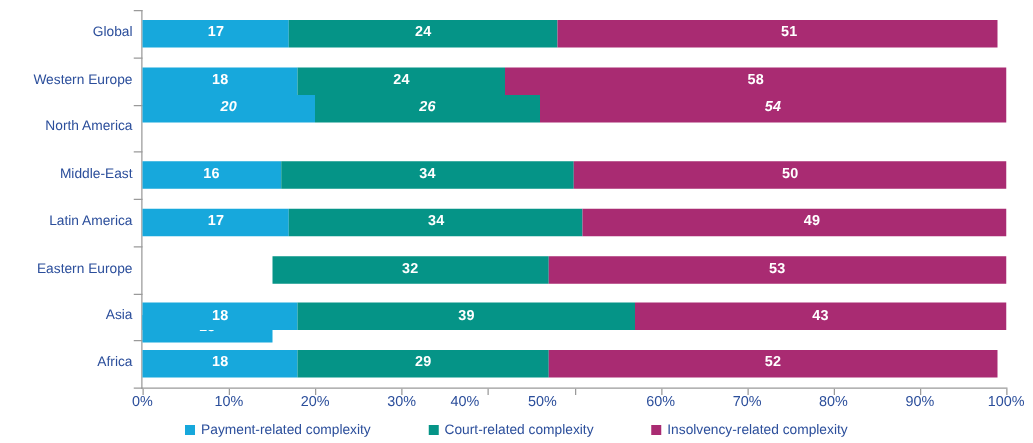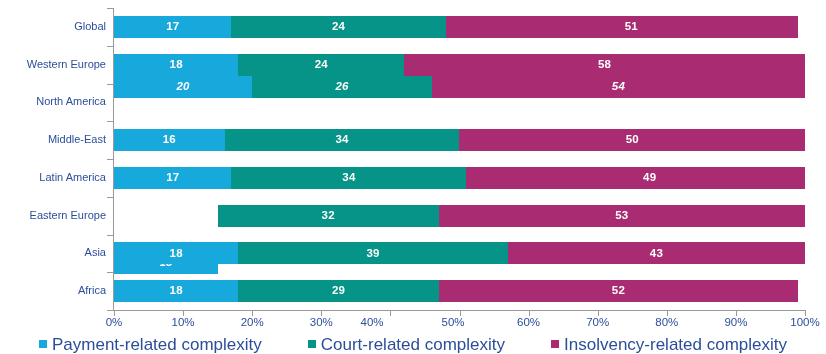--- a/index.html
+++ b/index.html
@@ -145,21 +145,21 @@
     gap: 5px;
   }
   .legend-swatch {
     width: 8px;
     height: 8px;
     display: block;
     flex: 0 0 auto;
   }
   .legend-text {
     color: #2b4e9b;
-    font-size: 17px;
+    font-size: 11px;
     line-height: 1;
     white-space: nowrap;
     font-family: "Liberation Sans", sans-serif;
   }
 </style>
 </head>
 <body>
 
 <div id="chart-root">
 
@@ -292,21 +292,21 @@
         </div>
       </div>
     </div>
 
   <div id="xaxis-labels">
       <div class="xlabel" style="left: 114px;">0%</div>
       <div class="xlabel" style="left: 183.1px;">10%</div>
       <div class="xlabel" style="left: 252.2px;">20%</div>
       <div class="xlabel" style="left: 321.3px;">30%</div>
       <div class="xlabel" style="left: 372px;">40%</div>
-      <div class="xlabel" style="left: 453px;">50%</div>
+      <div class="xlabel" style="left: 434px;">50%</div>
       <div class="xlabel" style="left: 528.6px;">60%</div>
       <div class="xlabel" style="left: 597.7px;">70%</div>
       <div class="xlabel" style="left: 666.8px;">80%</div>
       <div class="xlabel" style="left: 735.9px;">90%</div>
       <div class="xlabel" style="left: 805px;">100%</div>
     </div>
 
   <div id="legend">
       <div class="legend-item">
         <span class="legend-swatch" style="background: rgb(23, 168, 220);"></span>

